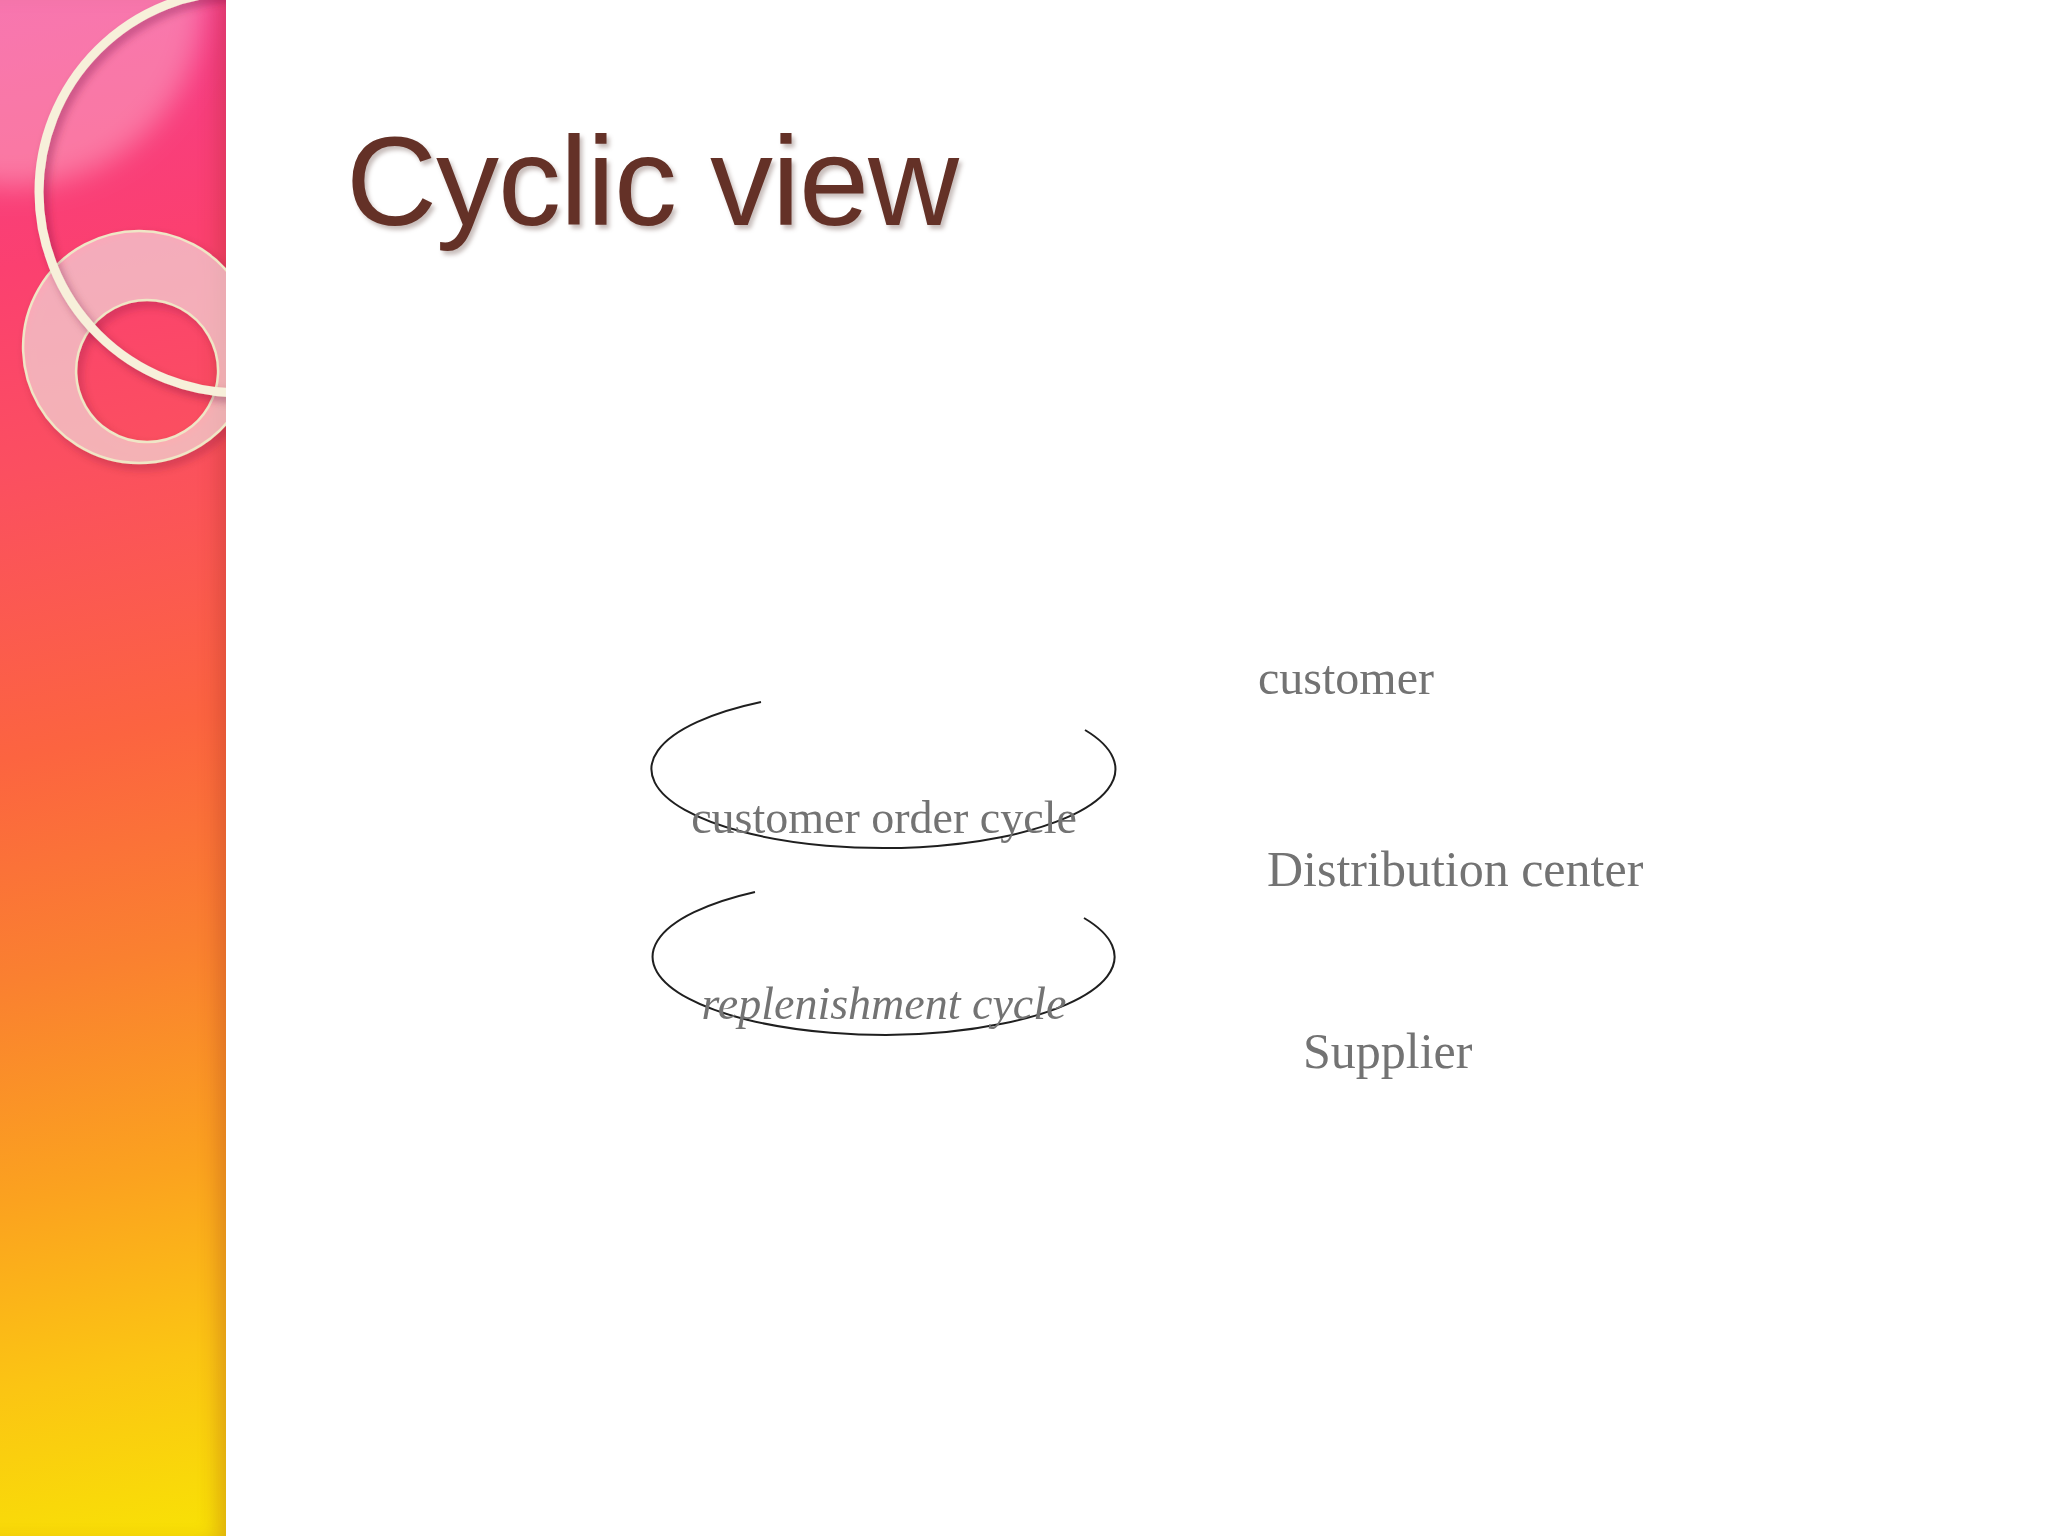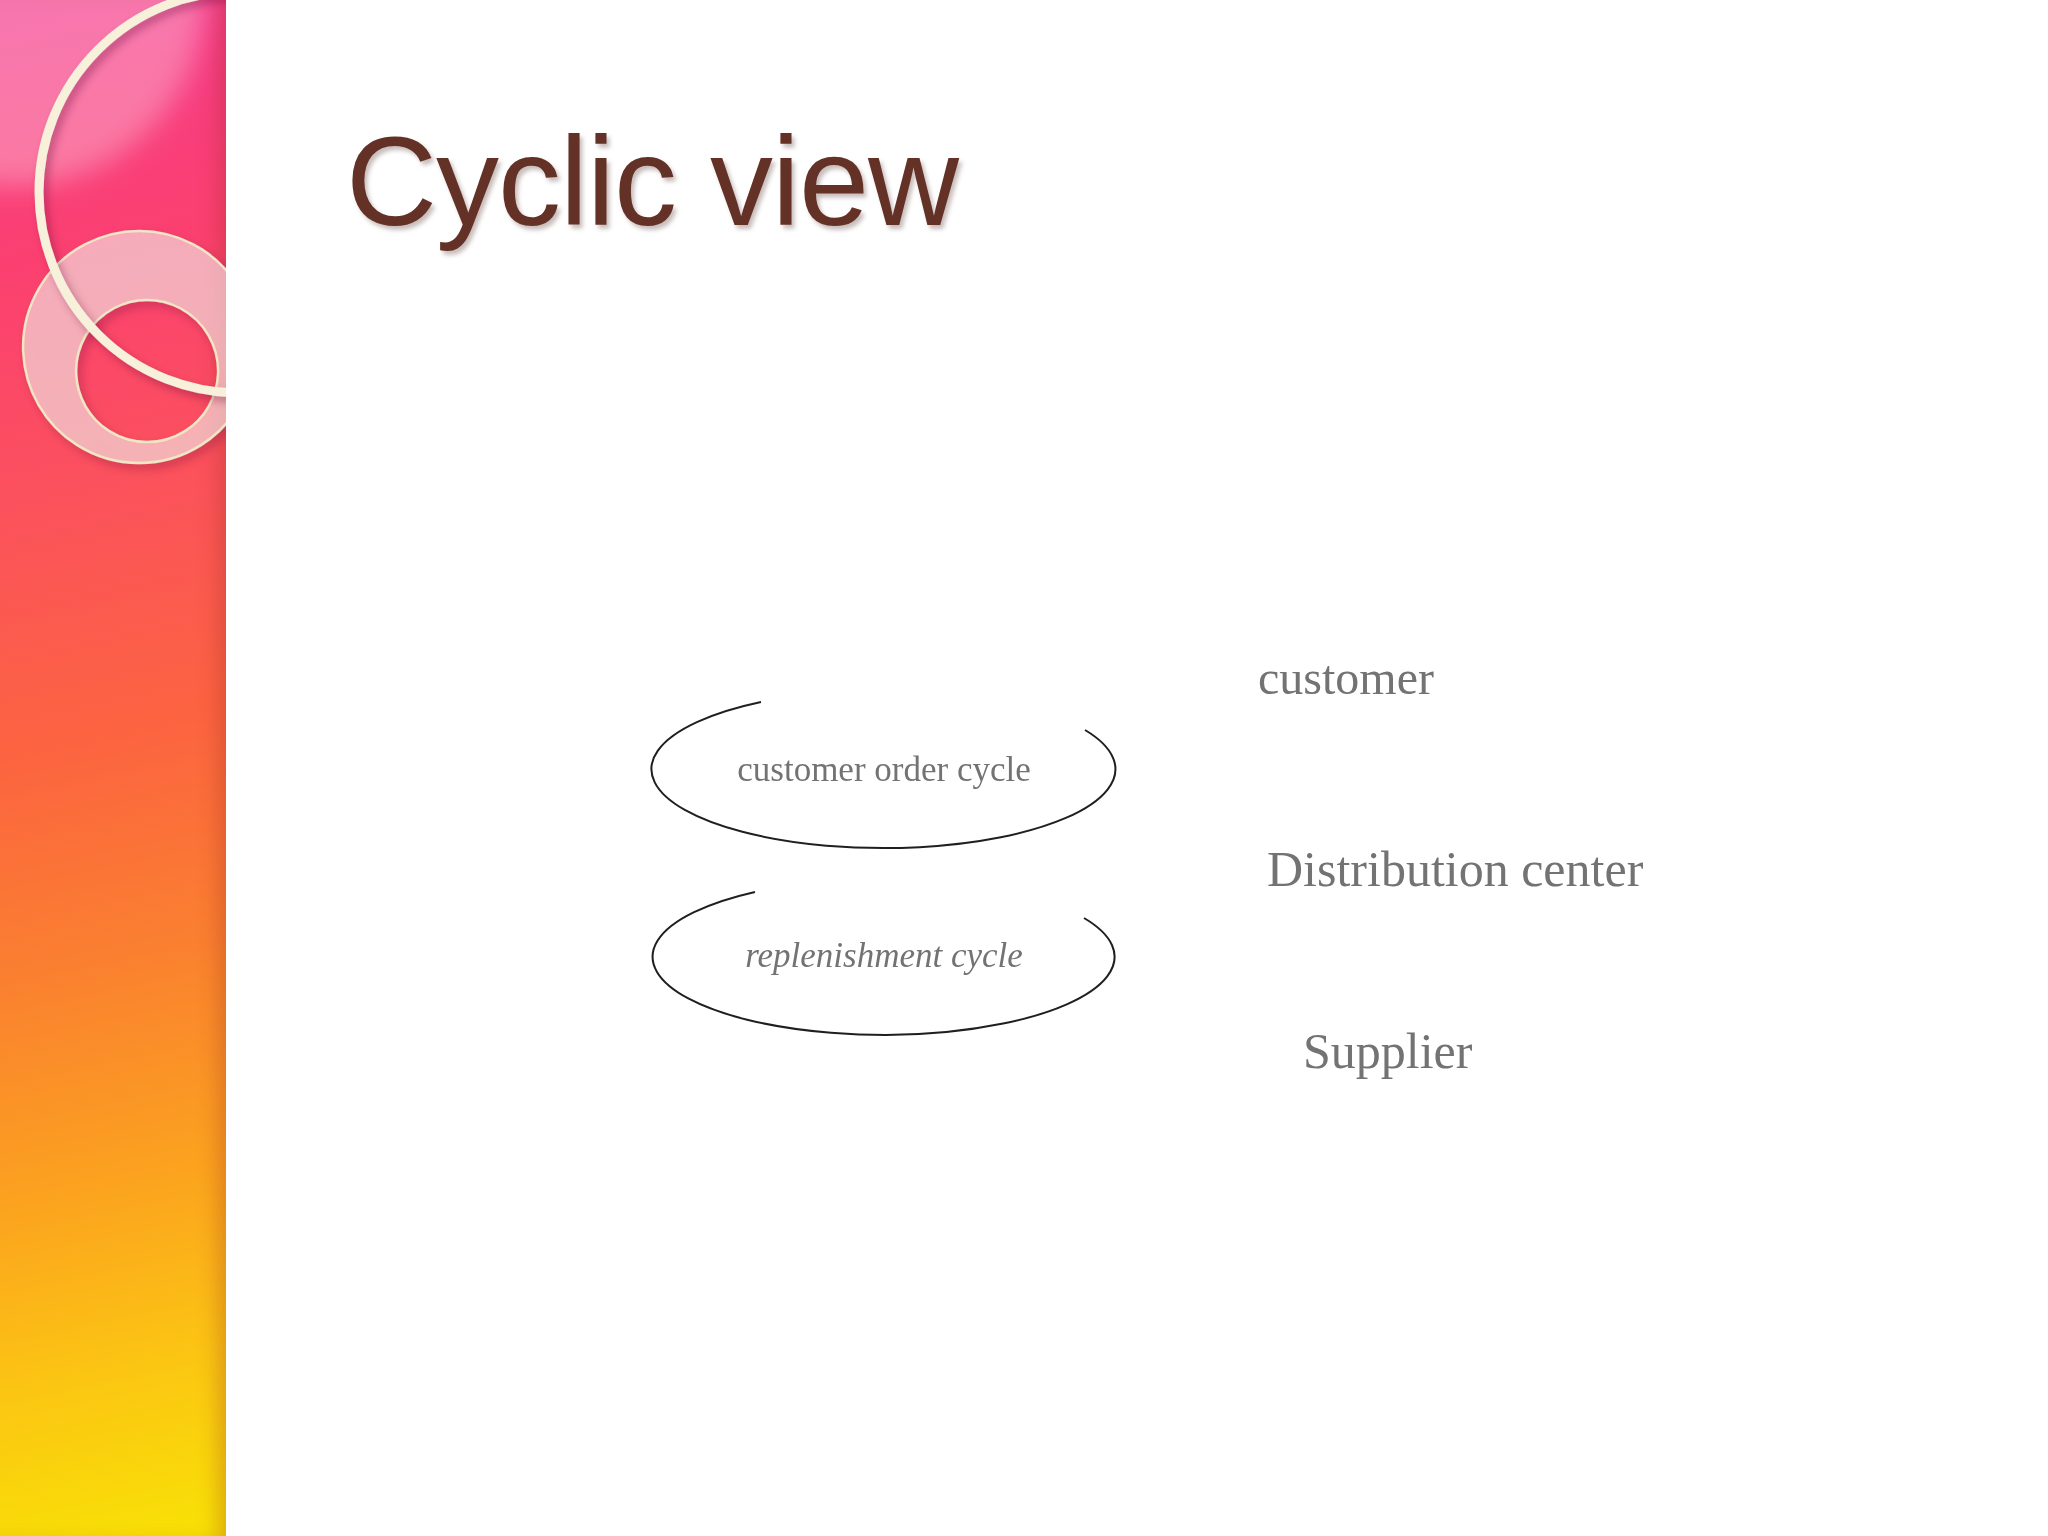--- a/index.html
+++ b/index.html
@@ -53,21 +53,22 @@
     width: 2048px; height: 1536px;
   }
   .dlabel {
     position: absolute;
     font-family: "Liberation Serif", serif;
     color: #737373;
     white-space: nowrap;
   }
   .cycle-label {
     transform: translate(-50%, -50%);
-    font-size: 35px;
+    font-size: 46px;
+    margin-top: 47px;
   }
   .cycle-label-1 { left: 884px; top: 770px; }
   .cycle-label-2 { left: 884px; top: 956px; font-style: italic; }
   .entity-customer     { left: 1258px; top: 650px;  font-size: 48px; }
   .entity-distribution { left: 1267px; top: 840px;  font-size: 50px; }
   .entity-supplier     { left: 1303px; top: 1022px; font-size: 50px; }
 </style>
 </head>
 <body>
 

